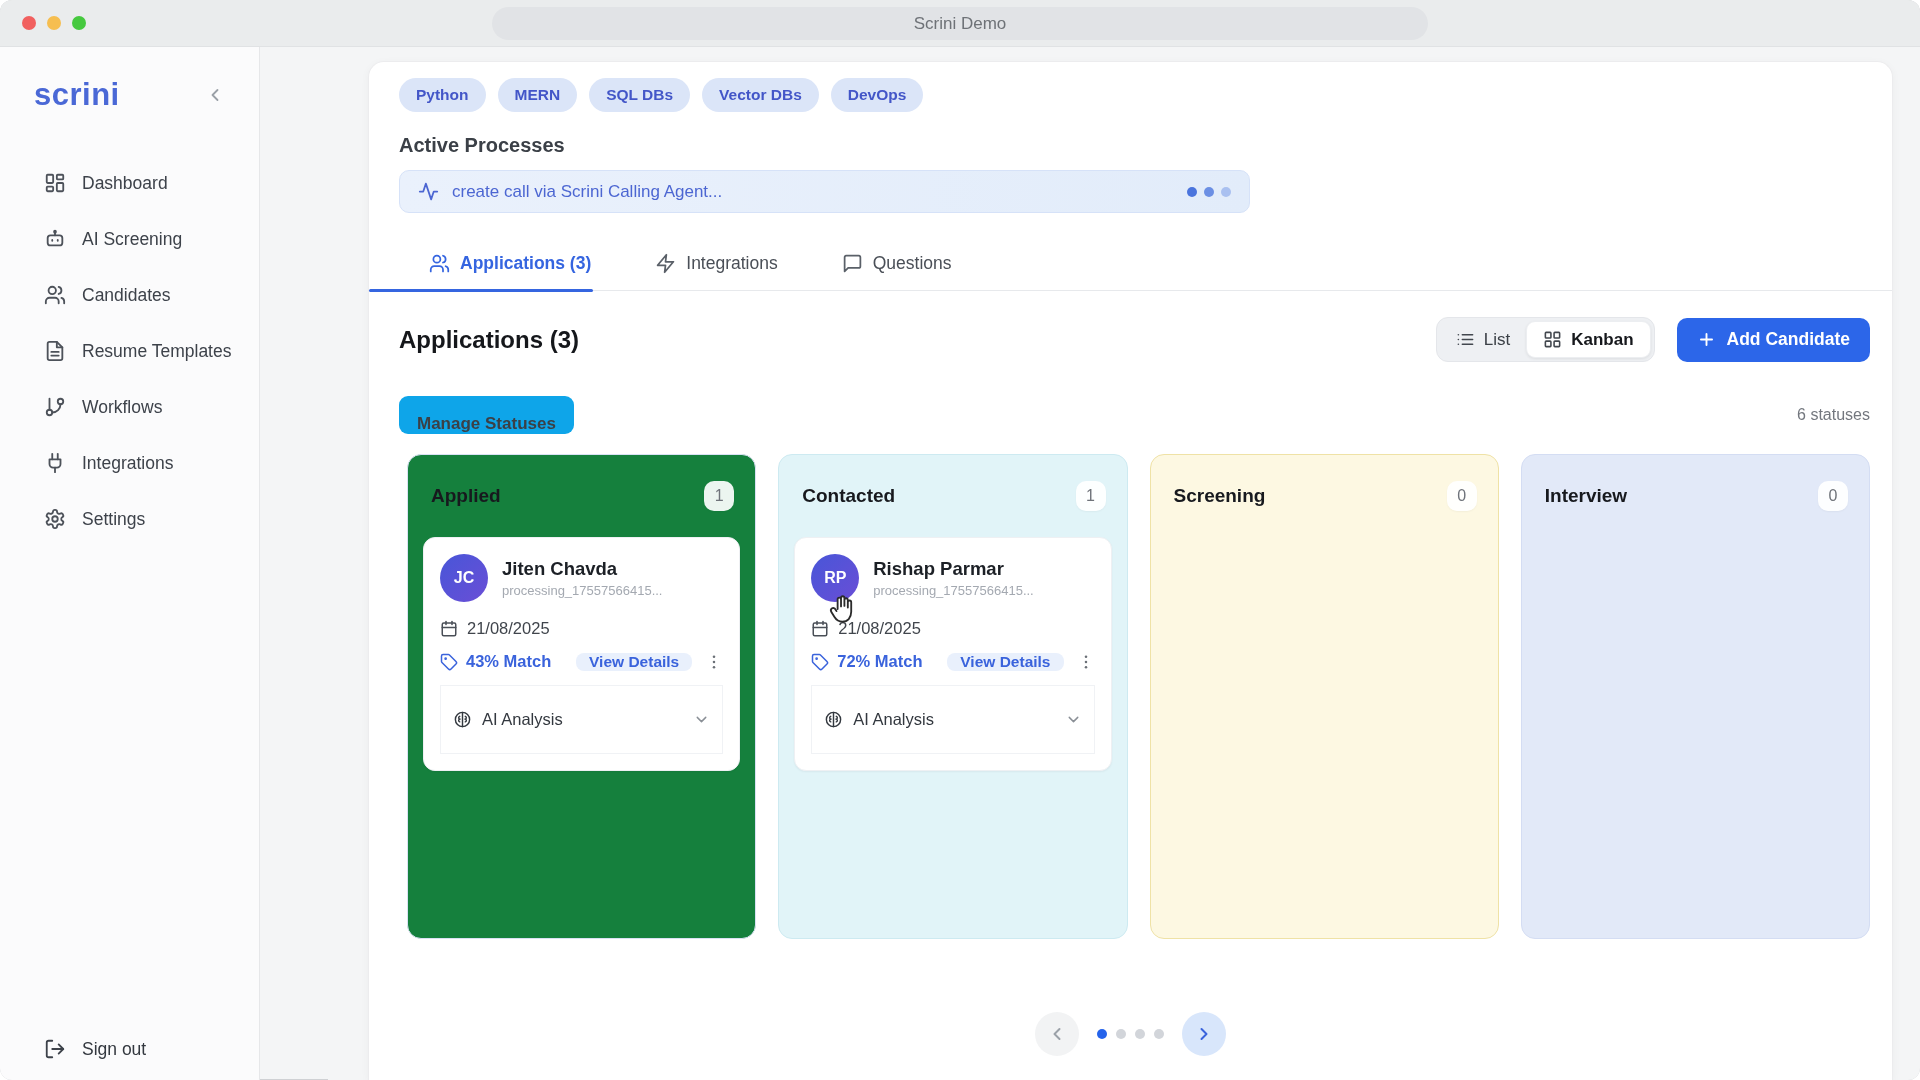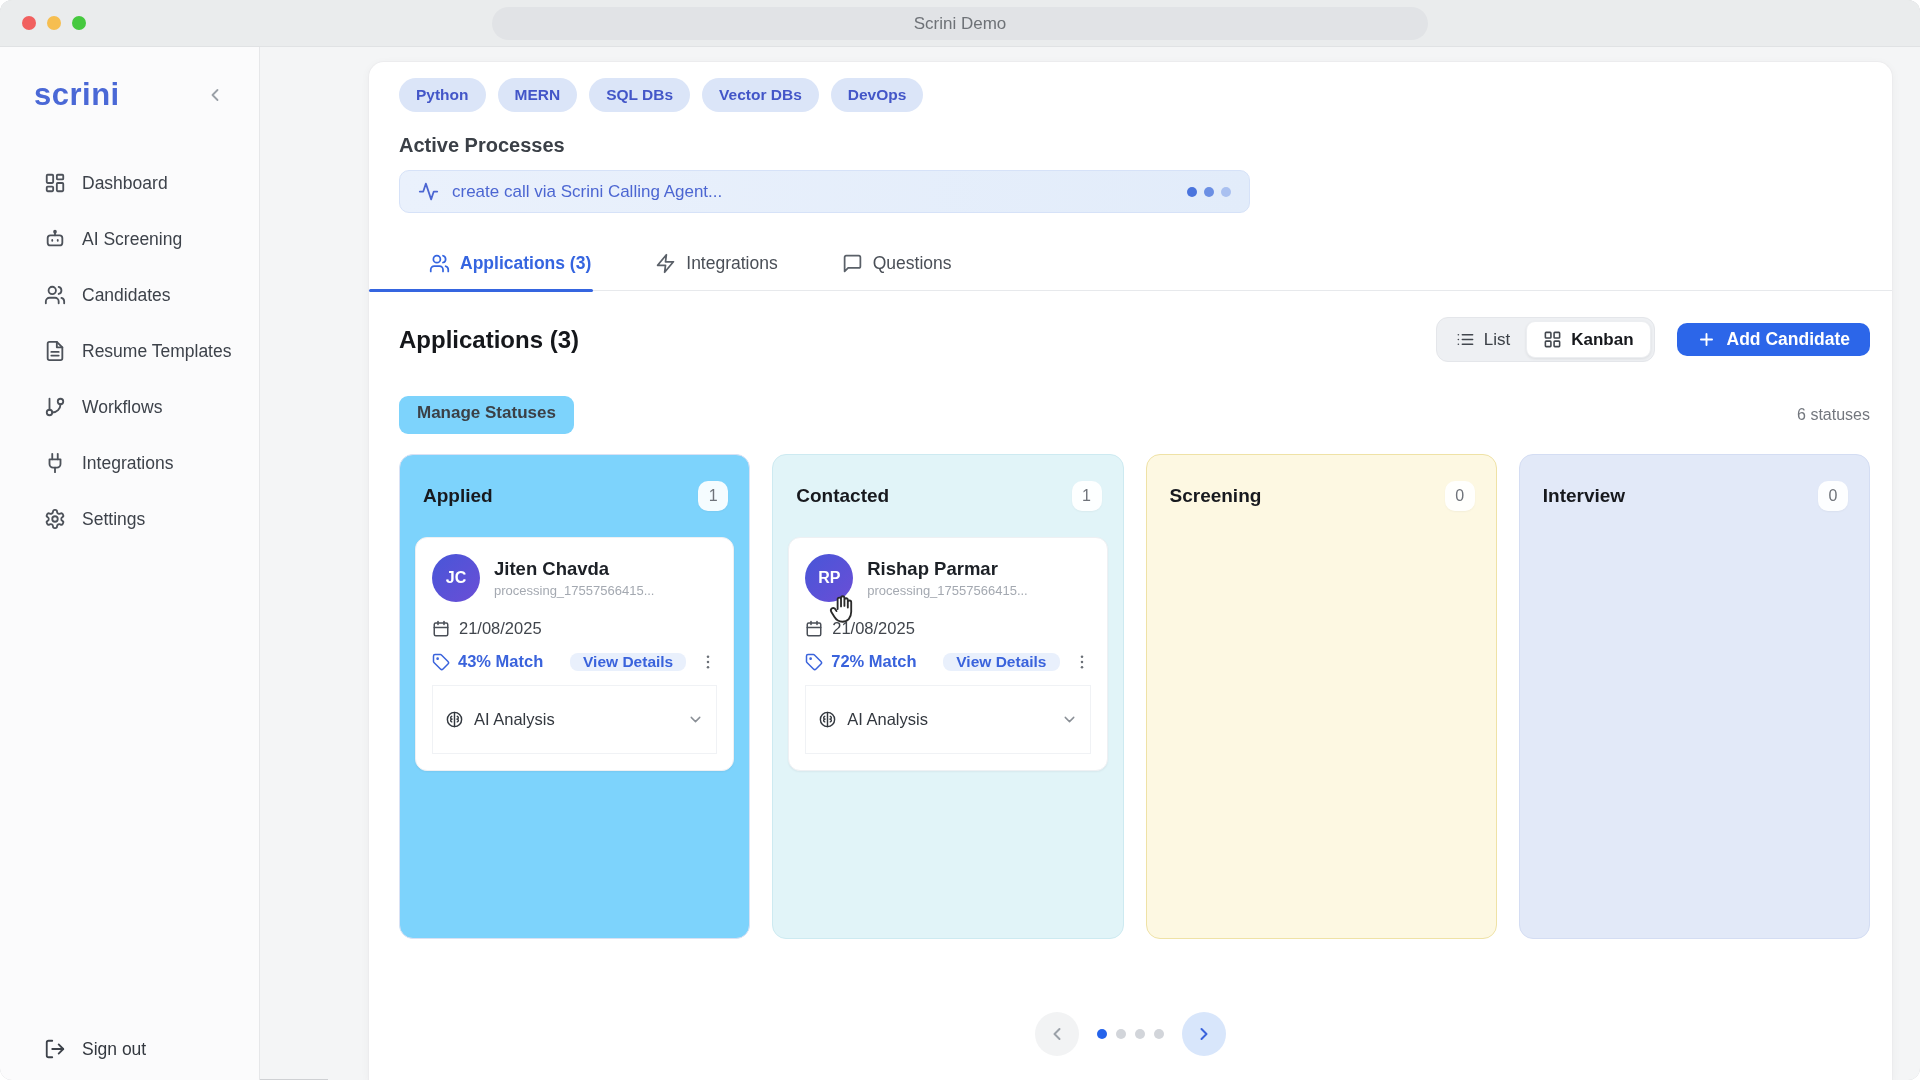--- a/index.html
+++ b/index.html
@@ -64,26 +64,26 @@
   .section-row { margin-top:26px; display:flex; align-items:center; }
   .section-title { font-size:24px; font-weight:bold; color:#15171b; }
   .section-controls { margin-left:auto; display:flex; align-items:center; gap:22px; }
   .segment { background:#eef0f3; border:1px solid #e4e6ea; border-radius:12px; padding:3px;
              display:flex; align-items:center; height:45px; }
   .seg-item { display:flex; align-items:center; gap:9px; padding:0 16px; height:37px;
               border-radius:9px; font-size:17px; color:#3b4046; cursor:default; }
   .seg-item svg { color:#42474e; }
   .seg-item.active { background:#fff; border:1px solid #eceef1; box-shadow:0 1px 3px rgba(0,0,0,.08);
                      font-weight:bold; color:#16181c; }
-  .add-btn { height:33px; padding:0 20px; background:#2c66e9; color:#fff; border-radius:10px;
+  .add-btn { height:44px; padding:0 20px; background:#2c66e9; color:#fff; border-radius:10px;
              display:flex; align-items:center; gap:11px; font-size:17.5px; font-weight:bold; cursor:default; }
 
   .status-row { margin-top:34px; display:flex; align-items:center; }
-  .manage-btn { height:38px; padding:7px 18px; background:#7dd3fc; border-radius:9px;
-                display:flex; align-items:flex-start; font-size:17px; font-weight:bold; color:#3b4046; cursor:default; }
+  .manage-btn { height:38px; padding:0 18px; background:#0ea5e9; border-radius:9px;
+                display:flex; align-items:flex-end; font-size:17px; font-weight:bold; color:#3b4046; cursor:default; }
   .statuses-count { margin-left:auto; font-size:16px; color:#73777e; }
 
   .board { margin-top:20px; display:flex; gap:22px; }
   .column { width:352px; height:485px; border-radius:14px; border:1px solid; padding:14px 15px; }
   .col-header { display:flex; align-items:center; padding:12px 6px 0 8px; }
   .col-name { font-size:19px; font-weight:bold; color:#17191e; }
   .col-count { margin-left:auto; min-width:30px; height:30px; border-radius:10px;
                background:rgba(255,255,255,.92); display:flex; align-items:center; justify-content:center;
                font-size:16px; color:#6f737a; box-shadow:0 1px 2px rgba(0,0,0,.04); }
 
@@ -302,21 +302,21 @@
 
         <div class="status-row">
           <div class="manage-btn">
             <span>Manage Statuses</span>
           </div>
           <div class="statuses-count">6 statuses</div>
         </div>
 
         <div class="board">
 
-          <div class="column" style="background: #7dd3fc; border-color: rgb(217, 225, 244);">
+          <div class="column" style="background: #15803d; border-color: rgb(217, 225, 244); margin-left: 8px;">
             <div class="col-header">
               <span class="col-name">Applied</span>
               <span class="col-count">1</span>
             </div>
             <div class="card">
               <div class="card-head">
                 <div class="avatar">JC</div>
                 <div>
                   <div class="c-name">Jiten Chavda</div>
                   <div class="c-file">processing_17557566415...</div>

